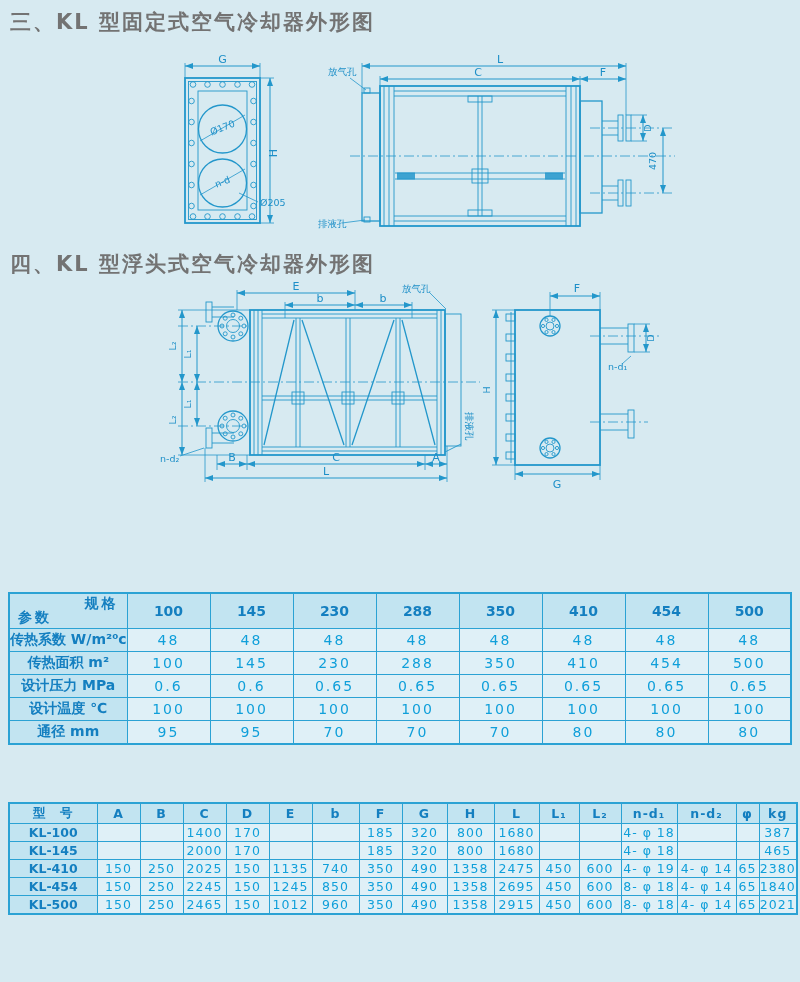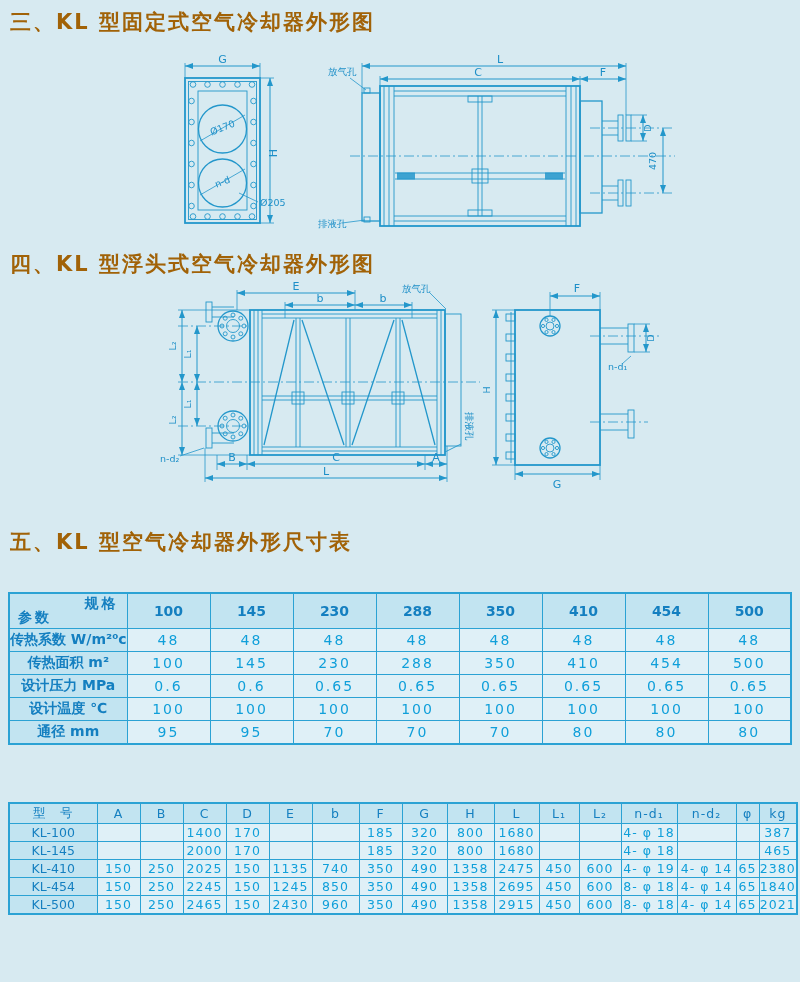--- a/index.html
+++ b/index.html
@@ -1,18 +1,18 @@
 <!DOCTYPE html>
 <html><head>
 <meta charset="utf-8">
 <style>
   html,body{margin:0;padding:0;}
   .page{position:relative;width:800px;height:982px;background:#d7eaf1;
         font-family:"DejaVu Sans","Liberation Sans",sans-serif;overflow:hidden;}
-  .sec-title{position:absolute;margin:0;color:#a16207;font-size:21px;font-weight:bold;
+  .sec-title{position:absolute;margin:0;color:#737373;font-size:21px;font-weight:bold;
              letter-spacing:2px;white-space:nowrap;}
   .fig{position:absolute;}
   
   .ln{stroke:#2397cb;fill:none;}
   .th2{stroke-width:1.8;}
   .th15{stroke-width:1.3;}
   .th1{stroke-width:0.9;}
   .dim{stroke:#2397cb;stroke-width:1;fill:none;}
   .ext{stroke:#2397cb;stroke-width:0.8;fill:none;}
   .cl{stroke:#2397cb;stroke-width:0.8;fill:none;stroke-dasharray:10 3 2 3;}
@@ -24,21 +24,21 @@
   
   table{position:absolute;border-collapse:collapse;table-layout:fixed;
         background:#dff0f7;border:2px solid #2ba2d4;}
   th,td{border:1px solid #2ba2d4;text-align:center;vertical-align:middle;
         overflow:hidden;white-space:nowrap;padding:0;font-weight:normal;}
   .t1{left:8px;top:592px;width:784px;font-size:14px;}
   .t1 th{background:#c2e4f1;color:#147fc0;font-weight:bold;height:22px;}
   .t1 tr:first-child th{height:34px;}
   .t1 td{color:#0f9fda;height:22px;letter-spacing:2px;}
   .t2{left:8px;top:802px;width:784px;font-size:12.5px;}
-  .t2 th{background:#c2e4f1;color:#147fc0;font-weight:normal;height:17px;}
+  .t2 th{background:#c2e4f1;color:#147fc0;font-weight:bold;height:17px;}
   .t2 tr:first-child th{height:19px;letter-spacing:1px;}
   .t2 td{color:#0f9fda;height:17px;letter-spacing:1px;}
   .diag{position:relative;background-image:
         linear-gradient(to bottom right,transparent 49.2%,#2ba2d4 49.2%,#2ba2d4 50.8%,transparent 50.8%);}
   .diag span{position:absolute;font-size:14px;color:#147fc0;font-weight:bold;letter-spacing:3px;}
   .diag .dtop{top:1px;right:8px;}
   .diag .dbot{bottom:1px;left:8px;}
 </style>
 </head>
 <body>
@@ -266,21 +266,20 @@
       <path class="ext" d="M365,185 L365,200 M450,185 L450,200"></path>
       <line class="dim" x1="365" y1="194" x2="450" y2="194" marker-start="url(#ar2)" marker-end="url(#ar2)"></line>
     </g>
     <text class="dimt" x="427" y="12" text-anchor="middle">F</text>
     <text class="dimts" x="504" y="58" text-anchor="middle" transform="rotate(-90 504 58)">D</text>
     <text class="dimts" x="458" y="90">n-d₁</text>
     <text class="dimts" x="340" y="110" text-anchor="middle" transform="rotate(-90 340 110)">H</text>
     <text class="dimt" x="407" y="208" text-anchor="middle">G</text>
   </svg>
 
-  <h2 class="sec-title" style="left:10px;top:528px">五、KL 型空气冷却器外形尺寸表</h2>
 
   <table class="t1">
     <colgroup>
         <col style="width: 118px;">
         <col style="width: 83px;">
         <col style="width: 83px;">
         <col style="width: 83px;">
         <col style="width: 83px;">
         <col style="width: 83px;">
         <col style="width: 83px;">
@@ -475,21 +474,21 @@
           <td>4- φ 14</td>
           <td>65</td>
           <td>1840</td>
         </tr>
         <tr>
           <th>KL-500</th>
           <td>150</td>
           <td>250</td>
           <td>2465</td>
           <td>150</td>
-          <td>2430</td>
+          <td>1012</td>
           <td>960</td>
           <td>350</td>
           <td>490</td>
           <td>1358</td>
           <td>2915</td>
           <td>450</td>
           <td>600</td>
           <td>8- φ 18</td>
           <td>4- φ 14</td>
           <td>65</td>

